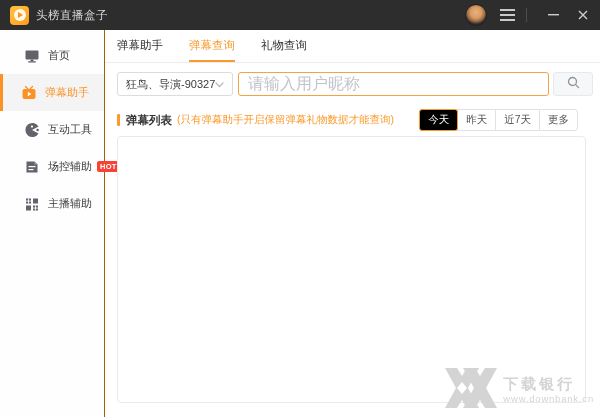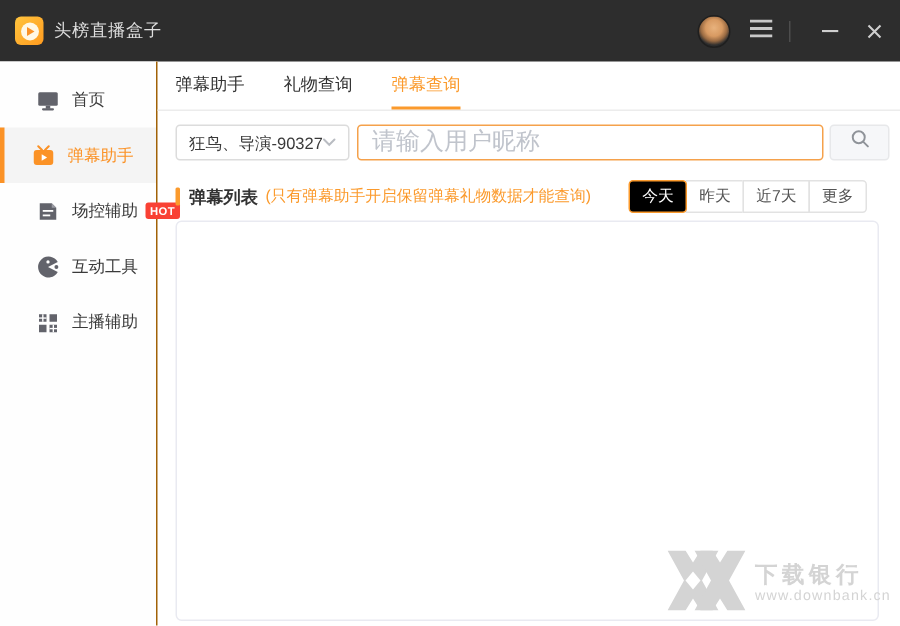--- a/index.html
+++ b/index.html
@@ -1,21 +1,21 @@
 <!DOCTYPE html>
 <html><head>
 <meta charset="utf-8">
 <style>
   * { margin:0; padding:0; box-sizing:border-box; }
   html,body { width:600px; height:417px; overflow:hidden; }
   body { font-family:"Liberation Sans","DejaVu Sans",sans-serif; background:#fff; }
   .window { position:relative; width:600px; height:417px; background:#fff; }
 
   
-  .titlebar { height:41px; background:#2d2d2d; display:flex; align-items:center; padding:0 0 0 10px; }
+  .titlebar { height:30px; background:#2d2d2d; display:flex; align-items:center; padding:0 0 0 10px; }
   .app-icon { width:19px; height:19px; border-radius:4px; background:linear-gradient(135deg,#ffc43e,#ff9b1f);
               display:flex; align-items:center; justify-content:center; margin-right:7px; }
   .app-icon .lens { width:12px; height:12px; border-radius:50%; background:#fff8e6; display:flex; align-items:center; justify-content:center; }
   .app-icon .lens .tri { width:0; height:0; border-left:5px solid #fb9226; border-top:3px solid transparent; border-bottom:3px solid transparent; margin-left:1px; }
   .tb-title { color:#dedede; font-size:11.5px; letter-spacing:0.5px; }
   .tb-right { margin-left:auto; display:flex; align-items:center; height:100%; }
   .avatar { width:22px; height:22px; border-radius:50%;
             background:radial-gradient(circle at 50% 38%, #e8b27d 0%, #d89a62 35%, #9a6b43 55%, #2e2e2e 72%);
             border:1px solid #1f1f1f; margin-right:13px; }
   .menu-btn { color:#c9c9c9; font-size:15px; line-height:1; margin-right:11px; cursor:pointer; }
@@ -136,39 +136,39 @@
               <rect x="1.5" y="4" width="13" height="10" rx="2" fill="#fb9226"></rect>
               <path d="M6.8 6.8 L10.4 9 L6.8 11.2 Z" fill="#fff"></path>
             </svg>
         </span>
         <span class="lbl">弹幕助手</span>
       </div>
 
       <div class="side-item">
         <span class="icon">
           <svg width="16" height="16" viewBox="0 0 16 16">
+              <path d="M8 8 L14.5 4.6 A7 7 0 1 0 14.5 11.4 Z" fill="#62636b"></path>
+              <circle cx="8" cy="4.6" r="1.1" fill="#fff"></circle>
+              <circle cx="13.6" cy="8" r="1.3" fill="#62636b"></circle>
+            </svg>
+        </span>
+        <span class="lbl">互动工具</span>
+      </div>
+
+      <div class="side-item">
+        <span class="icon">
+          <svg width="16" height="16" viewBox="0 0 16 16">
               <path d="M2.5 2.5 h8 l3 3 v8 h-11 Z" fill="#62636b"></path>
               <path d="M10.5 2.5 v3 h3 Z" fill="#9a9ba3"></path>
               <rect x="4.5" y="7" width="7" height="1.2" fill="#fff"></rect>
               <rect x="4.5" y="10" width="5" height="1.2" fill="#fff"></rect>
             </svg>
         </span>
         <span class="lbl">场控辅助</span>
         <span class="hot-badge">HOT</span>
-      </div>
-
-      <div class="side-item">
-        <span class="icon">
-          <svg width="16" height="16" viewBox="0 0 16 16">
-              <path d="M8 8 L14.5 4.6 A7 7 0 1 0 14.5 11.4 Z" fill="#62636b"></path>
-              <circle cx="8" cy="4.6" r="1.1" fill="#fff"></circle>
-              <circle cx="13.6" cy="8" r="1.3" fill="#62636b"></circle>
-            </svg>
-        </span>
-        <span class="lbl">互动工具</span>
       </div>
 
       <div class="side-item">
         <span class="icon">
           <svg width="16" height="16" viewBox="0 0 16 16">
               <g fill="#62636b">
                 <rect x="2" y="2.5" width="5" height="5"></rect>
                 <rect x="9" y="2.5" width="5" height="5"></rect>
                 <rect x="2" y="9.5" width="5" height="5"></rect>
                 <rect x="9" y="9.5" width="5" height="5"></rect>
@@ -183,22 +183,22 @@
         </span>
         <span class="lbl">主播辅助</span>
       </div>
 
     </div>
 
     <div class="main">
 
       <div class="tabbar">
         <div class="tab">弹幕助手</div>
+        <div class="tab active">弹幕查询</div>
         <div class="tab">礼物查询</div>
-        <div class="tab active">弹幕查询</div>
       </div>
 
       <div class="searchrow">
         <div class="select">
           <span class="sel-val">狂鸟、导演-90327</span>
           <span>
             <svg width="9" height="6" viewBox="0 0 9 6">
                 <path d="M1 1 L4.5 4.5 L8 1" stroke="#b9bcc2" stroke-width="1.3" fill="none" stroke-linecap="round"></path>
               </svg>
           </span>

